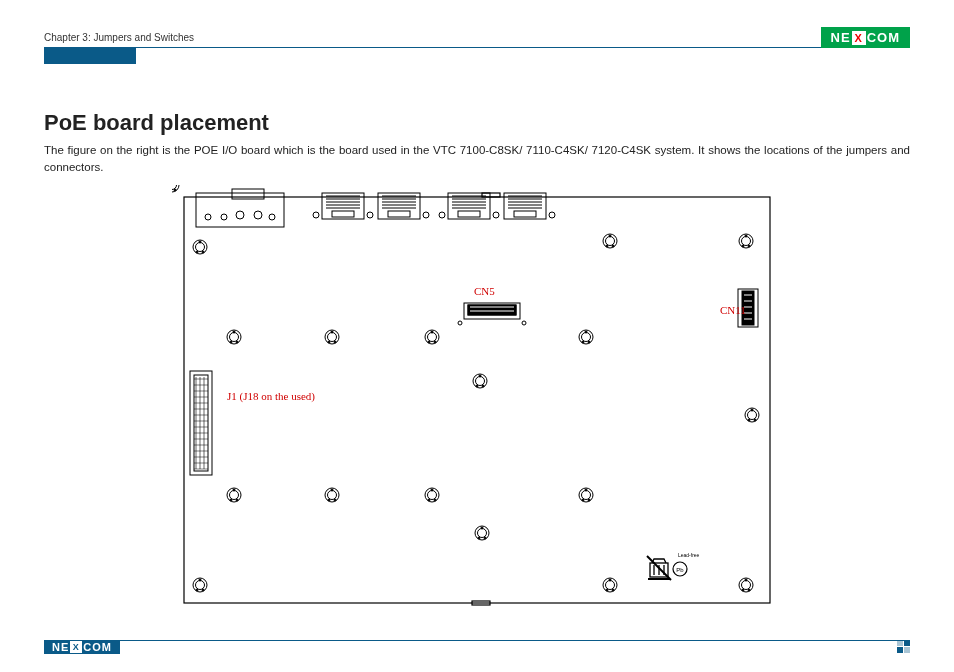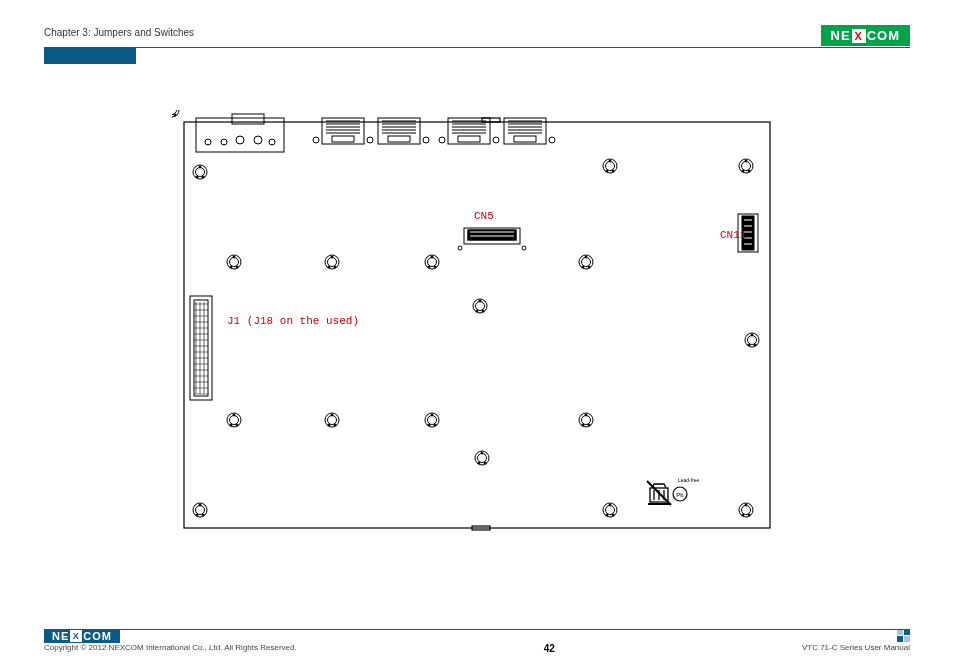--- a/index.html
+++ b/index.html
@@ -12,21 +12,21 @@
   }
   .page {
     padding: 22px 44px 18px 44px;
     height: 100%;
     position: relative;
   }
   .top-rule {
     border-bottom: 1.5px solid #0a5a88;
     display: flex;
     justify-content: space-between;
-    align-items: center;
+    align-items: flex-end;
     height: 26px;
     position: relative;
   }
   .chapter {
     font-size: 10px;
     color: #333;
     padding-bottom: 4px;
   }
   .logo-box {
     background: #00a24a;
@@ -72,21 +72,21 @@
   .figure-wrap {
     margin: 10px auto 0 auto;
     width: 610px;
     position: relative;
   }
   .board-svg { display: block; }
   .label-red {
     position: absolute;
     font-size: 11px;
     color: #d00000;
-    font-family: Liberation Mono, monospace;
+    font-family: Liberation Serif, serif;
   }
   .lbl-cn5  { left: 302px; top: 100px; }
   .lbl-cn11 { left: 548px; top: 119px; }
   .lbl-j1   { left: 55px;  top: 205px; }
   .footer {
     position: absolute;
     left: 44px; right: 44px; bottom: 18px;
   }
   .footer-rule {
     height: 10px;
@@ -144,20 +144,22 @@
     <div class="chapter">Chapter 3: Jumpers and Switches</div>
     <div class="logo-box">
       <span>NE</span>
       <span class="x">X</span>
       <span>COM</span>
     </div>
   </div>
   <div class="blue-tab"></div>
 
   <div class="content">
+    <h1 class="title">PoE board placement</h1>
+    <p class="body-text">The figure on the right is the POE I/O board which is the board used in the VTC 7100-C8SK/ 7110-C4SK/ 7120-C4SK system. It shows the locations of the jumpers and connectors.</p>
 
     <div class="figure-wrap">
       <span class="label-red lbl-cn5">CN5</span>
       <span class="label-red lbl-cn11">CN11</span>
       <span class="label-red lbl-j1">J1 (J18 on the used)</span>
 
       <svg class="board-svg" width="610" height="430" viewBox="0 0 610 430" xmlns="http://www.w3.org/2000/svg">
         <g fill="none" stroke="#000" stroke-width="1.2">
 
           <rect x="12" y="12" width="586" height="406"></rect>
@@ -395,19 +397,14 @@
         <span class="x">X</span>
         <span>COM</span>
       </div>
       <div class="footer-squares">
         <div class="sq lt"></div>
           <div class="sq"></div>
         <div class="sq"></div>
           <div class="sq lt"></div>
       </div>
     </div>
-    <div class="footer-meta">
-      <span>Copyright © 2012 NEXCOM International Co., Ltd. All Rights Reserved.</span>
-      <span class="pg">42</span>
-      <span>VTC 71-C Series User Manual</span>
-    </div>
   </div>
 </div>
 
 </body></html>

